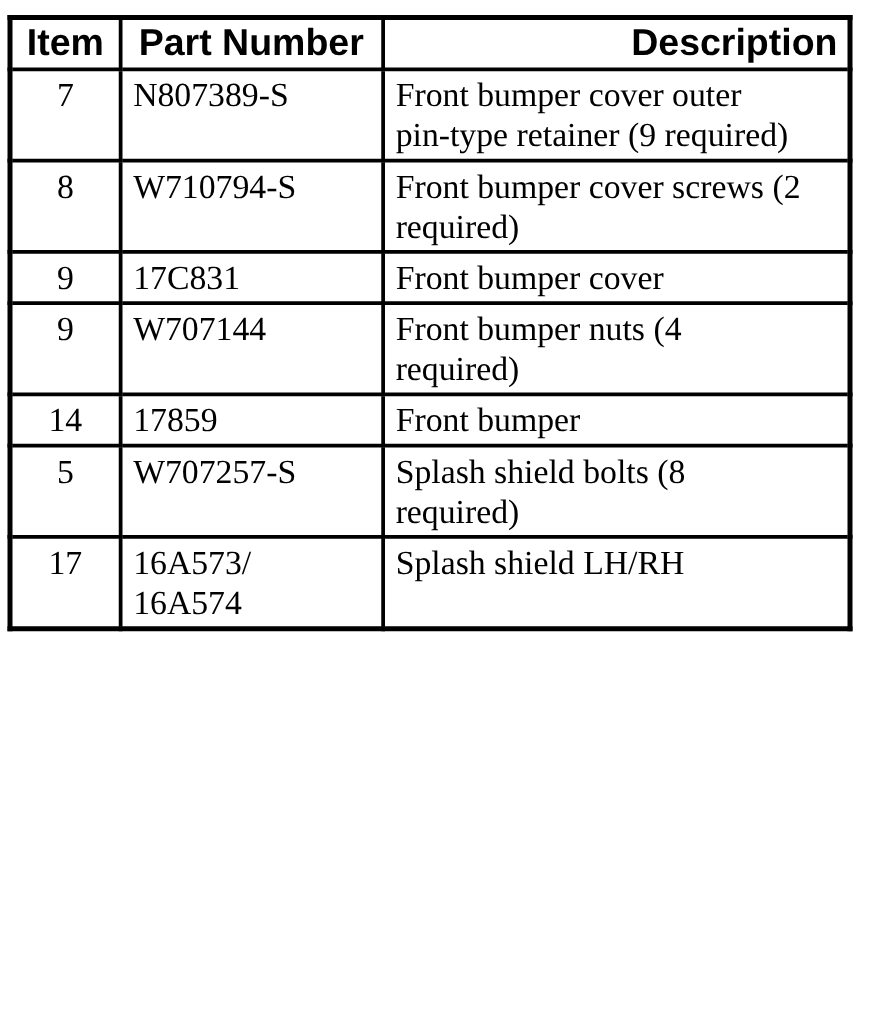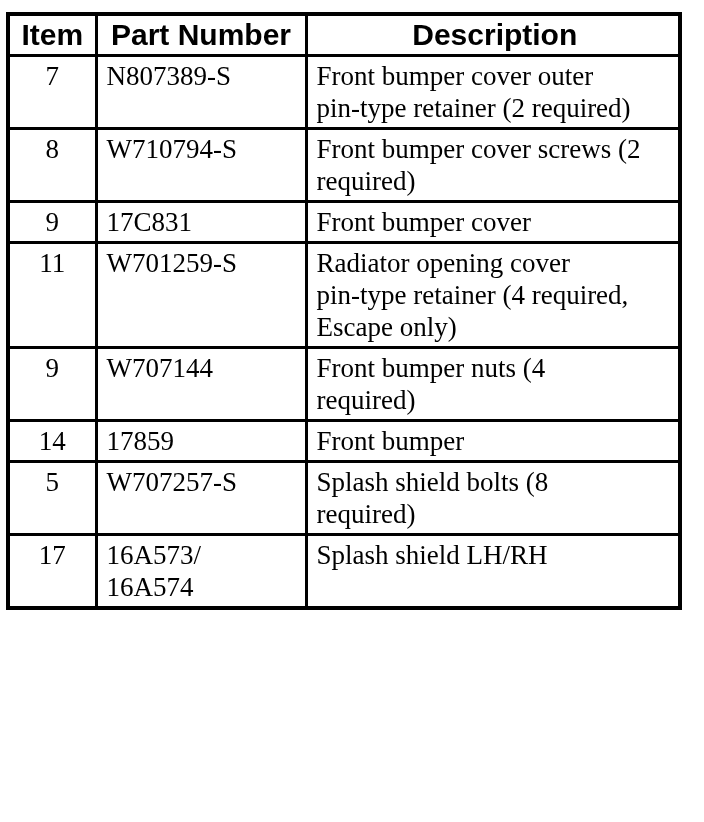--- a/index.html
+++ b/index.html
@@ -33,21 +33,21 @@
   th {
     font-family: "Liberation Sans", sans-serif;
     font-weight: bold;
     font-size: 30px;
     line-height: 36px;
     padding: 1px 8px 1px 8px;
     text-align: center;
     white-space: nowrap;
   }
   th.col-desc {
-    text-align: center;
+    text-align: right;
     padding-left: 12px;
   }
   td {
     font-family: "Liberation Serif", serif;
     font-size: 27px;
     line-height: 32px;
     padding: 3px 8px 3px 9px;
     white-space: pre-line;
   }
   td.cell-item {
@@ -72,39 +72,32 @@
         <th class="col-item">Item</th>
         <th class="col-part">Part Number</th>
         <th class="col-desc">Description</th>
       </tr>
     </thead>
     <tbody>
         <tr>
           <td class="cell-item">7</td>
           <td class="cell-part-number">N807389-S</td>
           <td class="cell-description">Front bumper cover outer
-pin-type retainer (2 required)</td>
+pin-type retainer (9 required)</td>
         </tr>
         <tr>
           <td class="cell-item">8</td>
           <td class="cell-part-number">W710794-S</td>
           <td class="cell-description">Front bumper cover screws (2
 required)</td>
         </tr>
         <tr>
           <td class="cell-item">9</td>
           <td class="cell-part-number">17C831</td>
           <td class="cell-description">Front bumper cover</td>
-        </tr>
-        <tr>
-          <td class="cell-item">11</td>
-          <td class="cell-part-number">W701259-S</td>
-          <td class="cell-description">Radiator opening cover
-pin-type retainer (4 required,
-Escape only)</td>
         </tr>
         <tr>
           <td class="cell-item">9</td>
           <td class="cell-part-number">W707144</td>
           <td class="cell-description">Front bumper nuts (4
 required)</td>
         </tr>
         <tr>
           <td class="cell-item">14</td>
           <td class="cell-part-number">17859</td>

